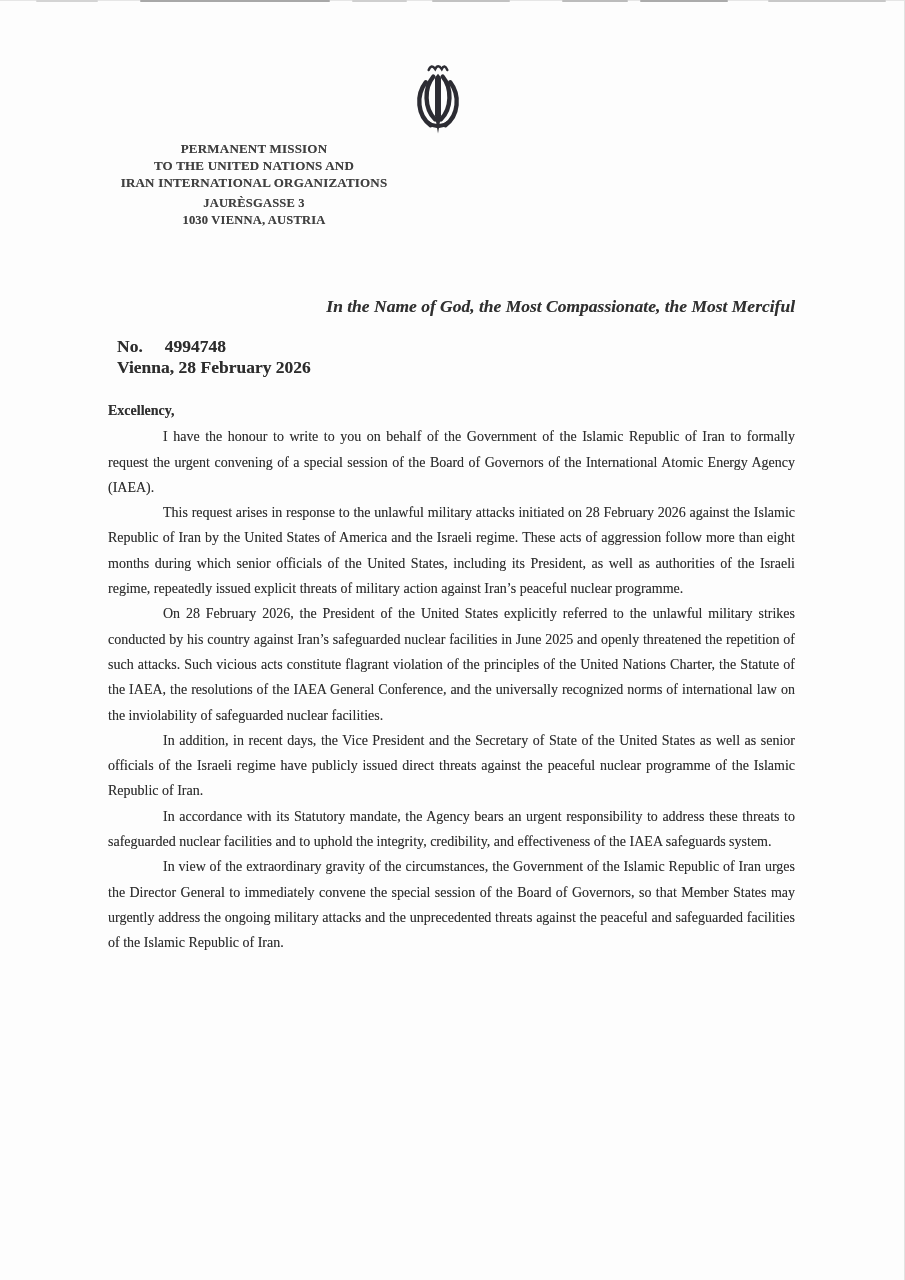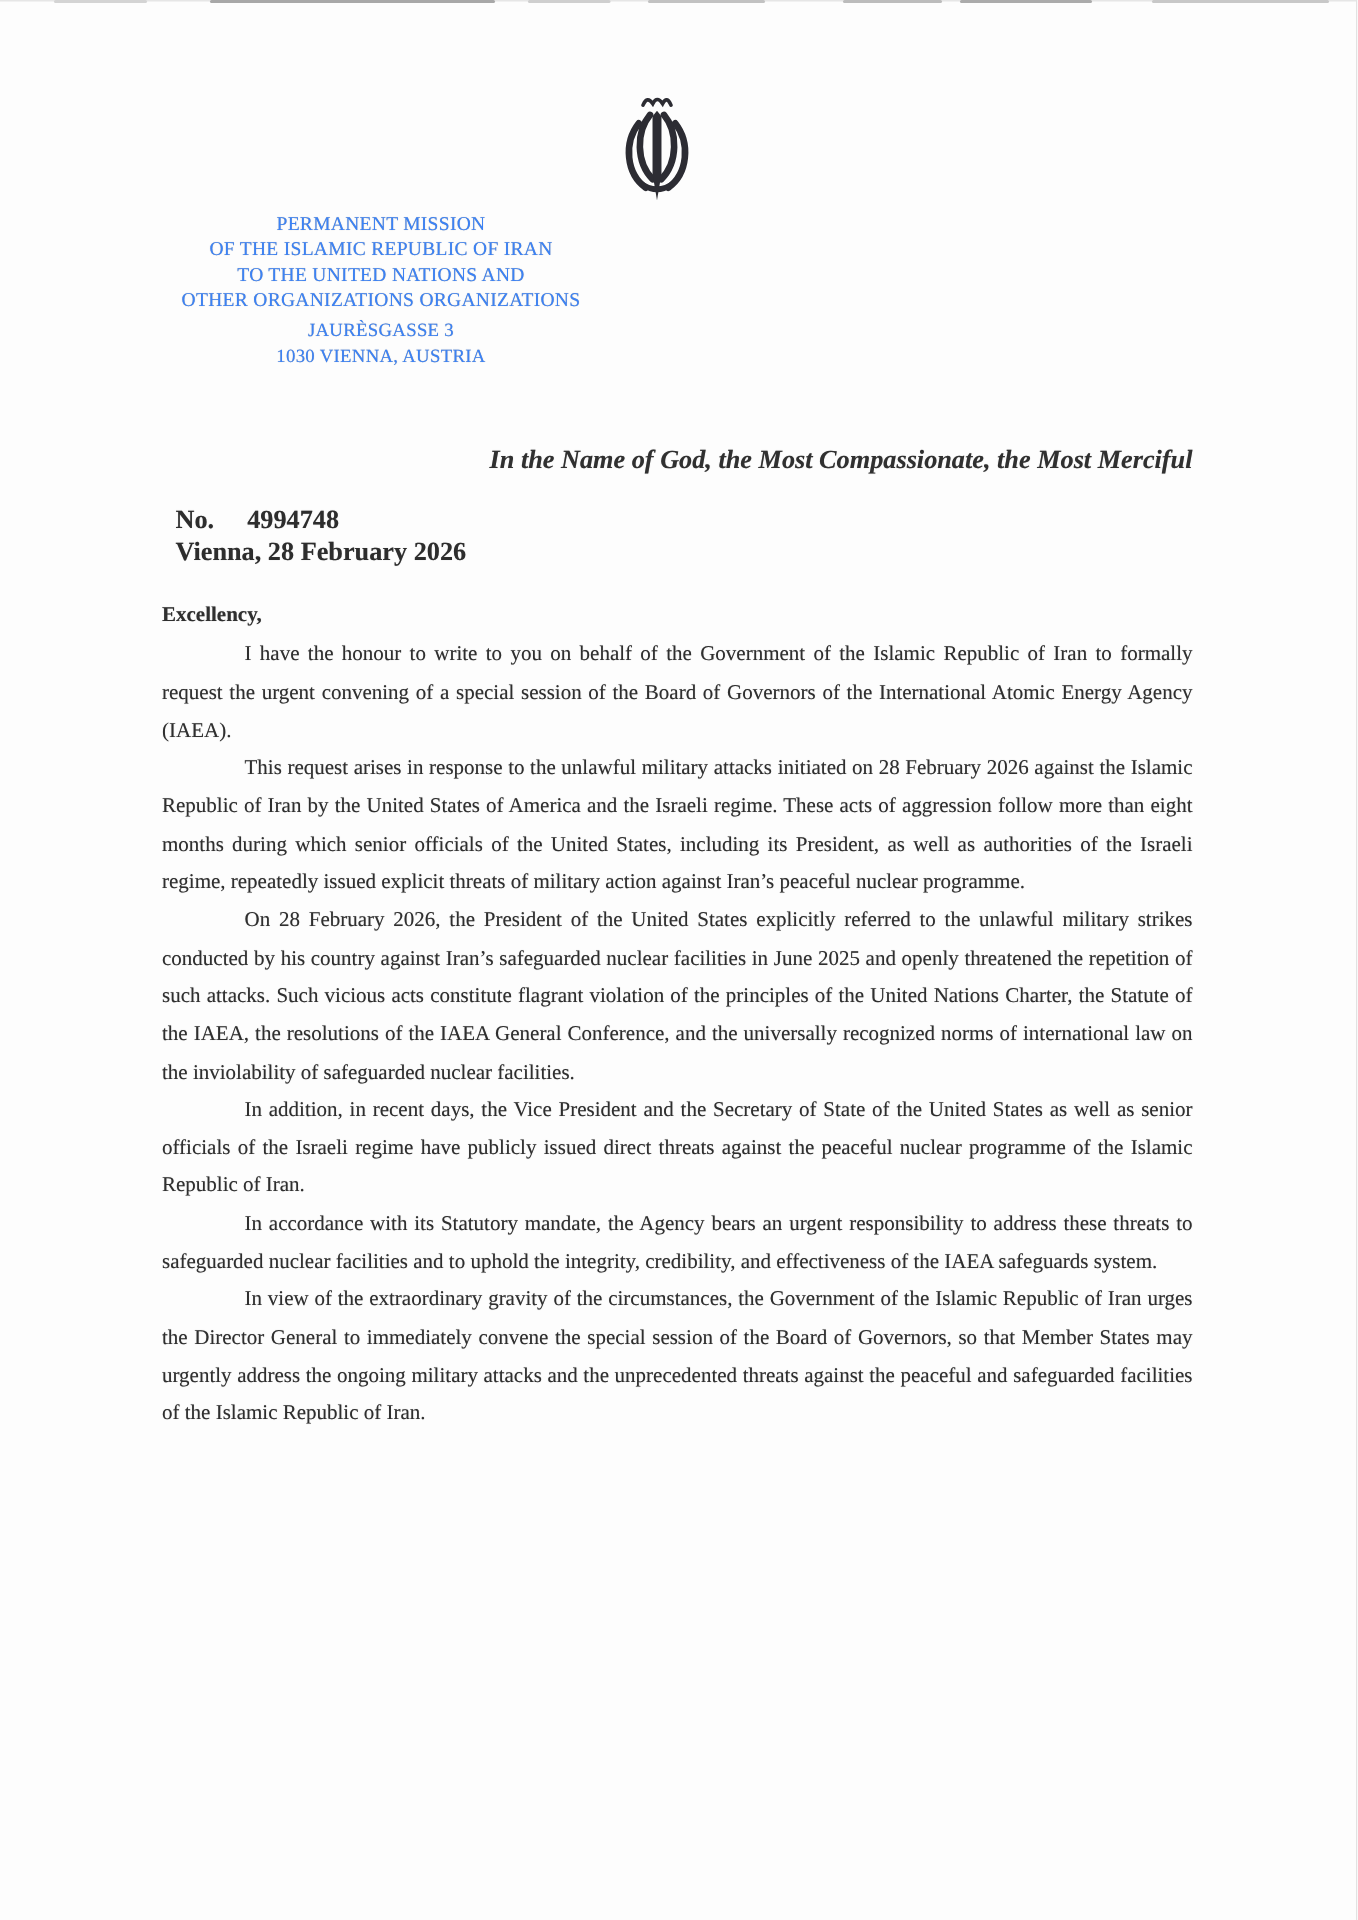--- a/index.html
+++ b/index.html
@@ -24,22 +24,22 @@
   .d5{left:640px;width:88px;background:#ababab;}
   .d6{left:768px;width:118px;background:#c8c8c8;}
   .d7{left:36px;width:62px;background:#d4d4d4;}
 
   .soft{ text-shadow:0 0 .5px rgba(45,45,45,.45); }
 
   
   .emblem{position:absolute;left:410px;top:62px;}
   .mission-en{
     position:absolute;left:98px;top:140px;width:312px;
-    text-align:center;font-weight:normal;
-    font-size:13px;line-height:17px;letter-spacing:.2px;color:#3b82f6;
+    text-align:center;font-weight:bold;
+    font-size:13px;line-height:17px;letter-spacing:.2px;color:#404040;
   }
   .mission-en .addr{margin-top:4px;font-size:12.5px;line-height:16.5px;}
   .mission-fa{
     position:absolute;left:536px;top:134px;width:284px;
     direction:rtl;text-align:center;color:#2c2c36;
     font-family:"DejaVu Sans", sans-serif;font-weight:bold;
   }
   .fa-l1{font-size:21px;line-height:40px;}
   .fa-l2{font-size:13.5px;line-height:42px;}
   .fa-l3{font-size:20px;line-height:44px;}
@@ -92,23 +92,22 @@
       </g>
       <g fill="#2c2c33">
         <path d="M30,12 L33.2,16 L33.2,57 L30,76 L26.8,57 L26.8,16 Z"></path>
         <path d="M19,62 Q30,70 41,62 L41,66.5 Q30,74 19,66.5 Z"></path>
       </g>
     </svg>
   </div>
 
   <div class="mission-en soft">
     <div>PERMANENT MISSION</div>
-    <div>OF THE ISLAMIC REPUBLIC OF IRAN</div>
     <div>TO THE UNITED NATIONS AND</div>
-    <div>OTHER ORGANIZATIONS ORGANIZATIONS</div>
+    <div>IRAN INTERNATIONAL ORGANIZATIONS</div>
     <div class="addr">
       <div>JAURÈSGASSE 3</div>
       <div>1030 VIENNA, AUSTRIA</div>
     </div>
   </div>
 
 
   <div class="invocation soft">In the Name of God, the Most Compassionate, the Most Merciful</div>
 
   <div class="refline soft">

